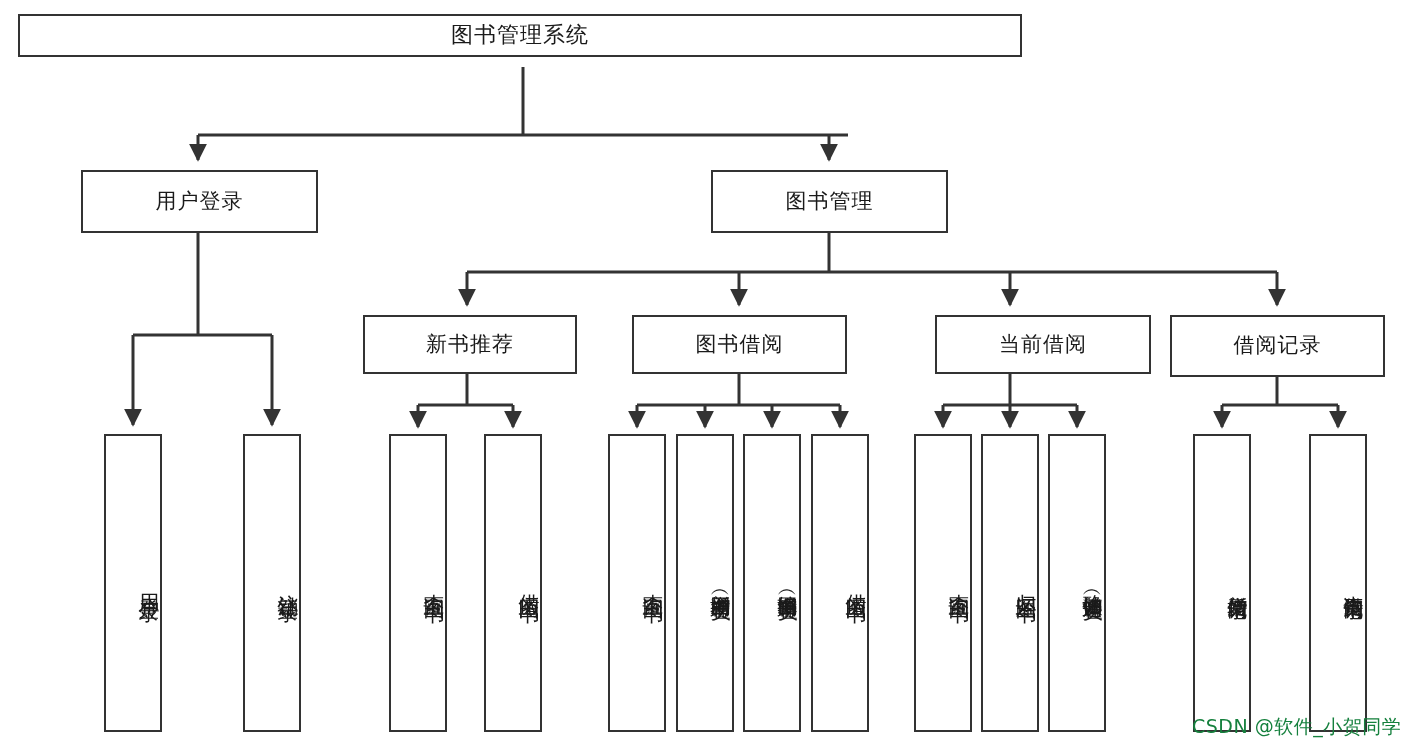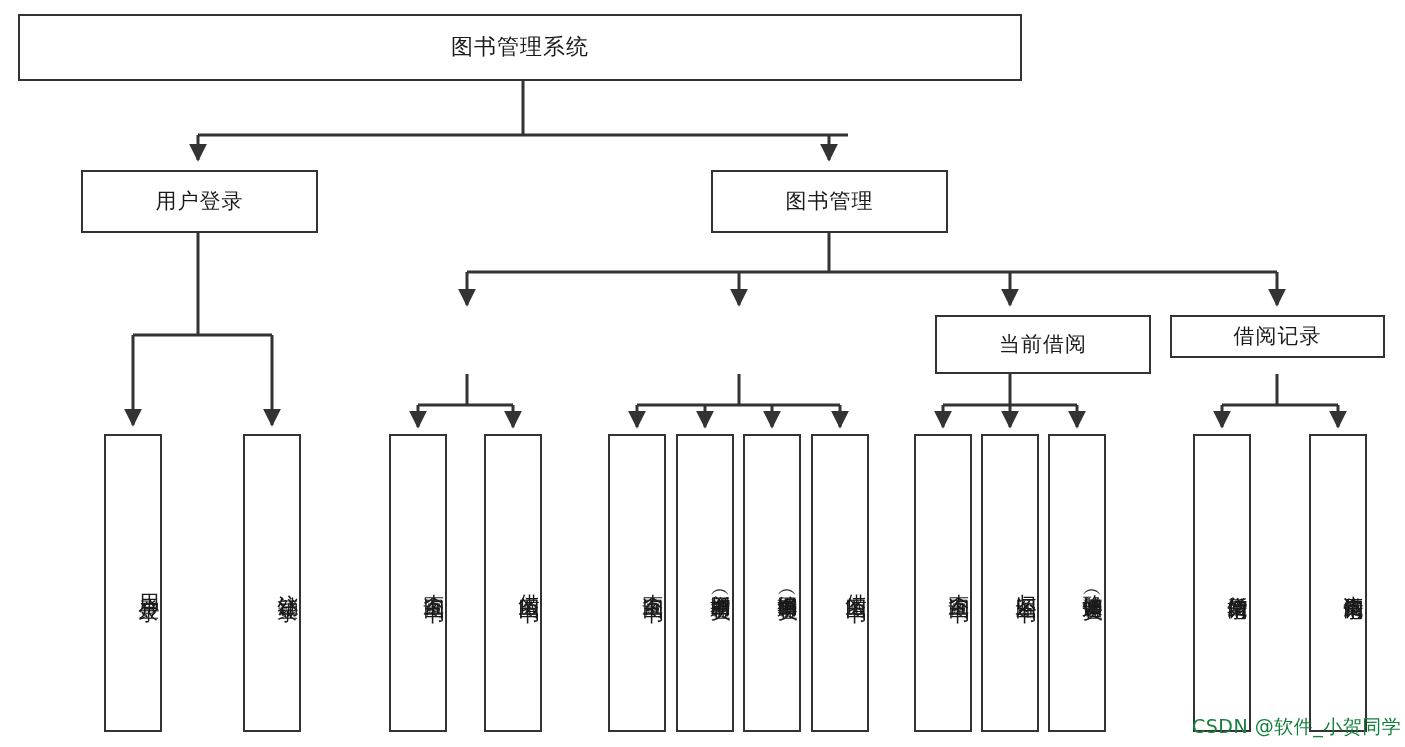--- a/index.html
+++ b/index.html
@@ -120,39 +120,45 @@
       <path d="M 1010 405 L 1010 427" marker-end="url(#arrow)"></path>
       <path d="M 1077 405 L 1077 427" marker-end="url(#arrow)"></path>
 
       <path d="M 1277 374 L 1277 405"></path>
       <path d="M 1222 405 L 1338 405"></path>
       <path d="M 1222 405 L 1222 427" marker-end="url(#arrow)"></path>
       <path d="M 1338 405 L 1338 427" marker-end="url(#arrow)"></path>
     </g>
   </svg>
 
-  <div class="node horizontal root" style="left:18px; top:14px; width:1004px; height:67px;">
+  <div class="node horizontal root" style="left:18px; top:14px; width:1004px; height:43px;">
     <span class="node-label">图书管理系统</span>
   </div>
 
   <div class="node horizontal" style="left:81px; top:170px; width:237px; height:63px;">
     <span class="node-label">用户登录</span>
   </div>
 
   <div class="node horizontal" style="left:711px; top:170px; width:237px; height:63px;text-align:center;">
     <span class="node-label">图书管理</span>
   </div>
 
-
+  <div class="node horizontal" style="left:363px; top:315px; width:214px; height:59px;">
+    <span class="node-label">新书推荐</span>
+  </div>
+
+  <div class="node horizontal" style="left:632px; top:315px; width:215px; height:59px;">
+    <span class="node-label">图书借阅</span>
+  </div>
 
   <div class="node horizontal" style="left:902px; top:315px; width:216px; height:59px;margin-left:33px;">
     <span class="node-label">当前借阅</span>
   </div>
 
-  <div class="node horizontal" style="left:1170px; top:315px; width:215px; height:43px;text-align:right;">
+  <div class="node horizontal" style="left:1170px; top:315px; width:215px; height:62px;text-align:right;">
     <span class="node-label">借阅记录</span>
   </div>
 
   <div class="node vertical" style="left:104px; top:434px; width:58px; height:298px;">
     <span class="node-label">用户登录</span>
   </div>
 
   <div class="node vertical" style="left:243px; top:434px; width:58px; height:298px;">
     <span class="node-label">注销登录</span>
   </div>

